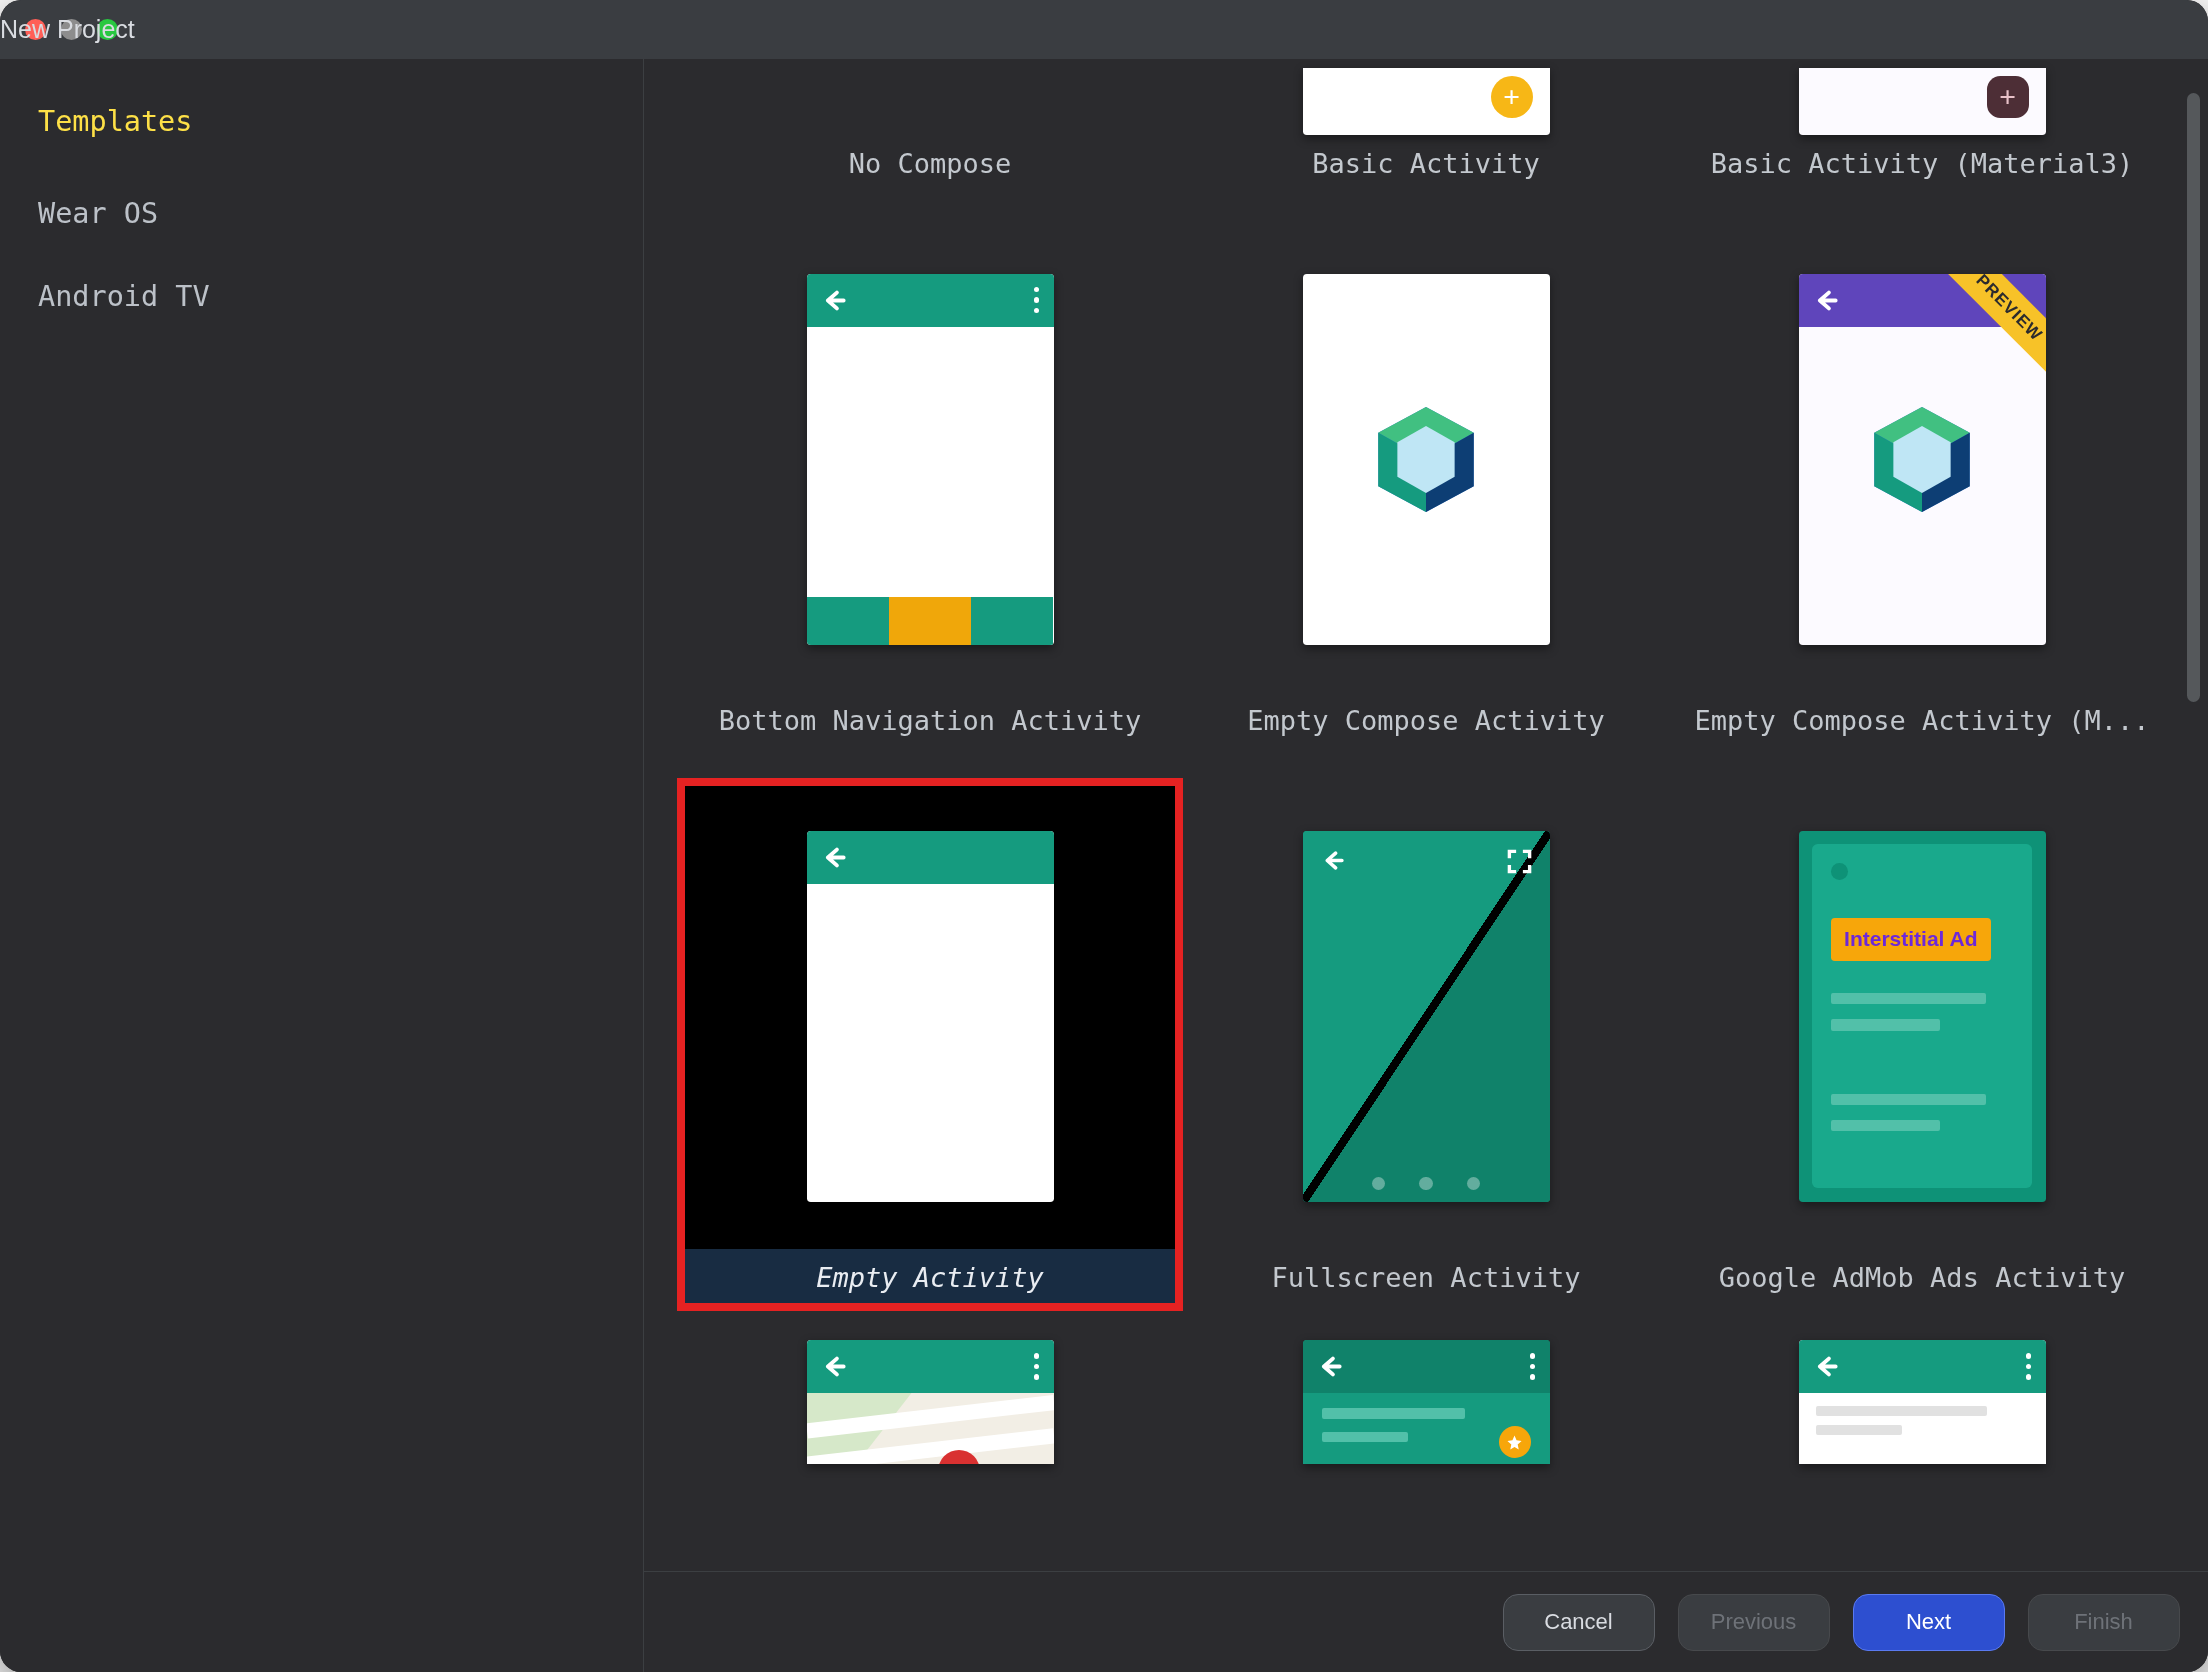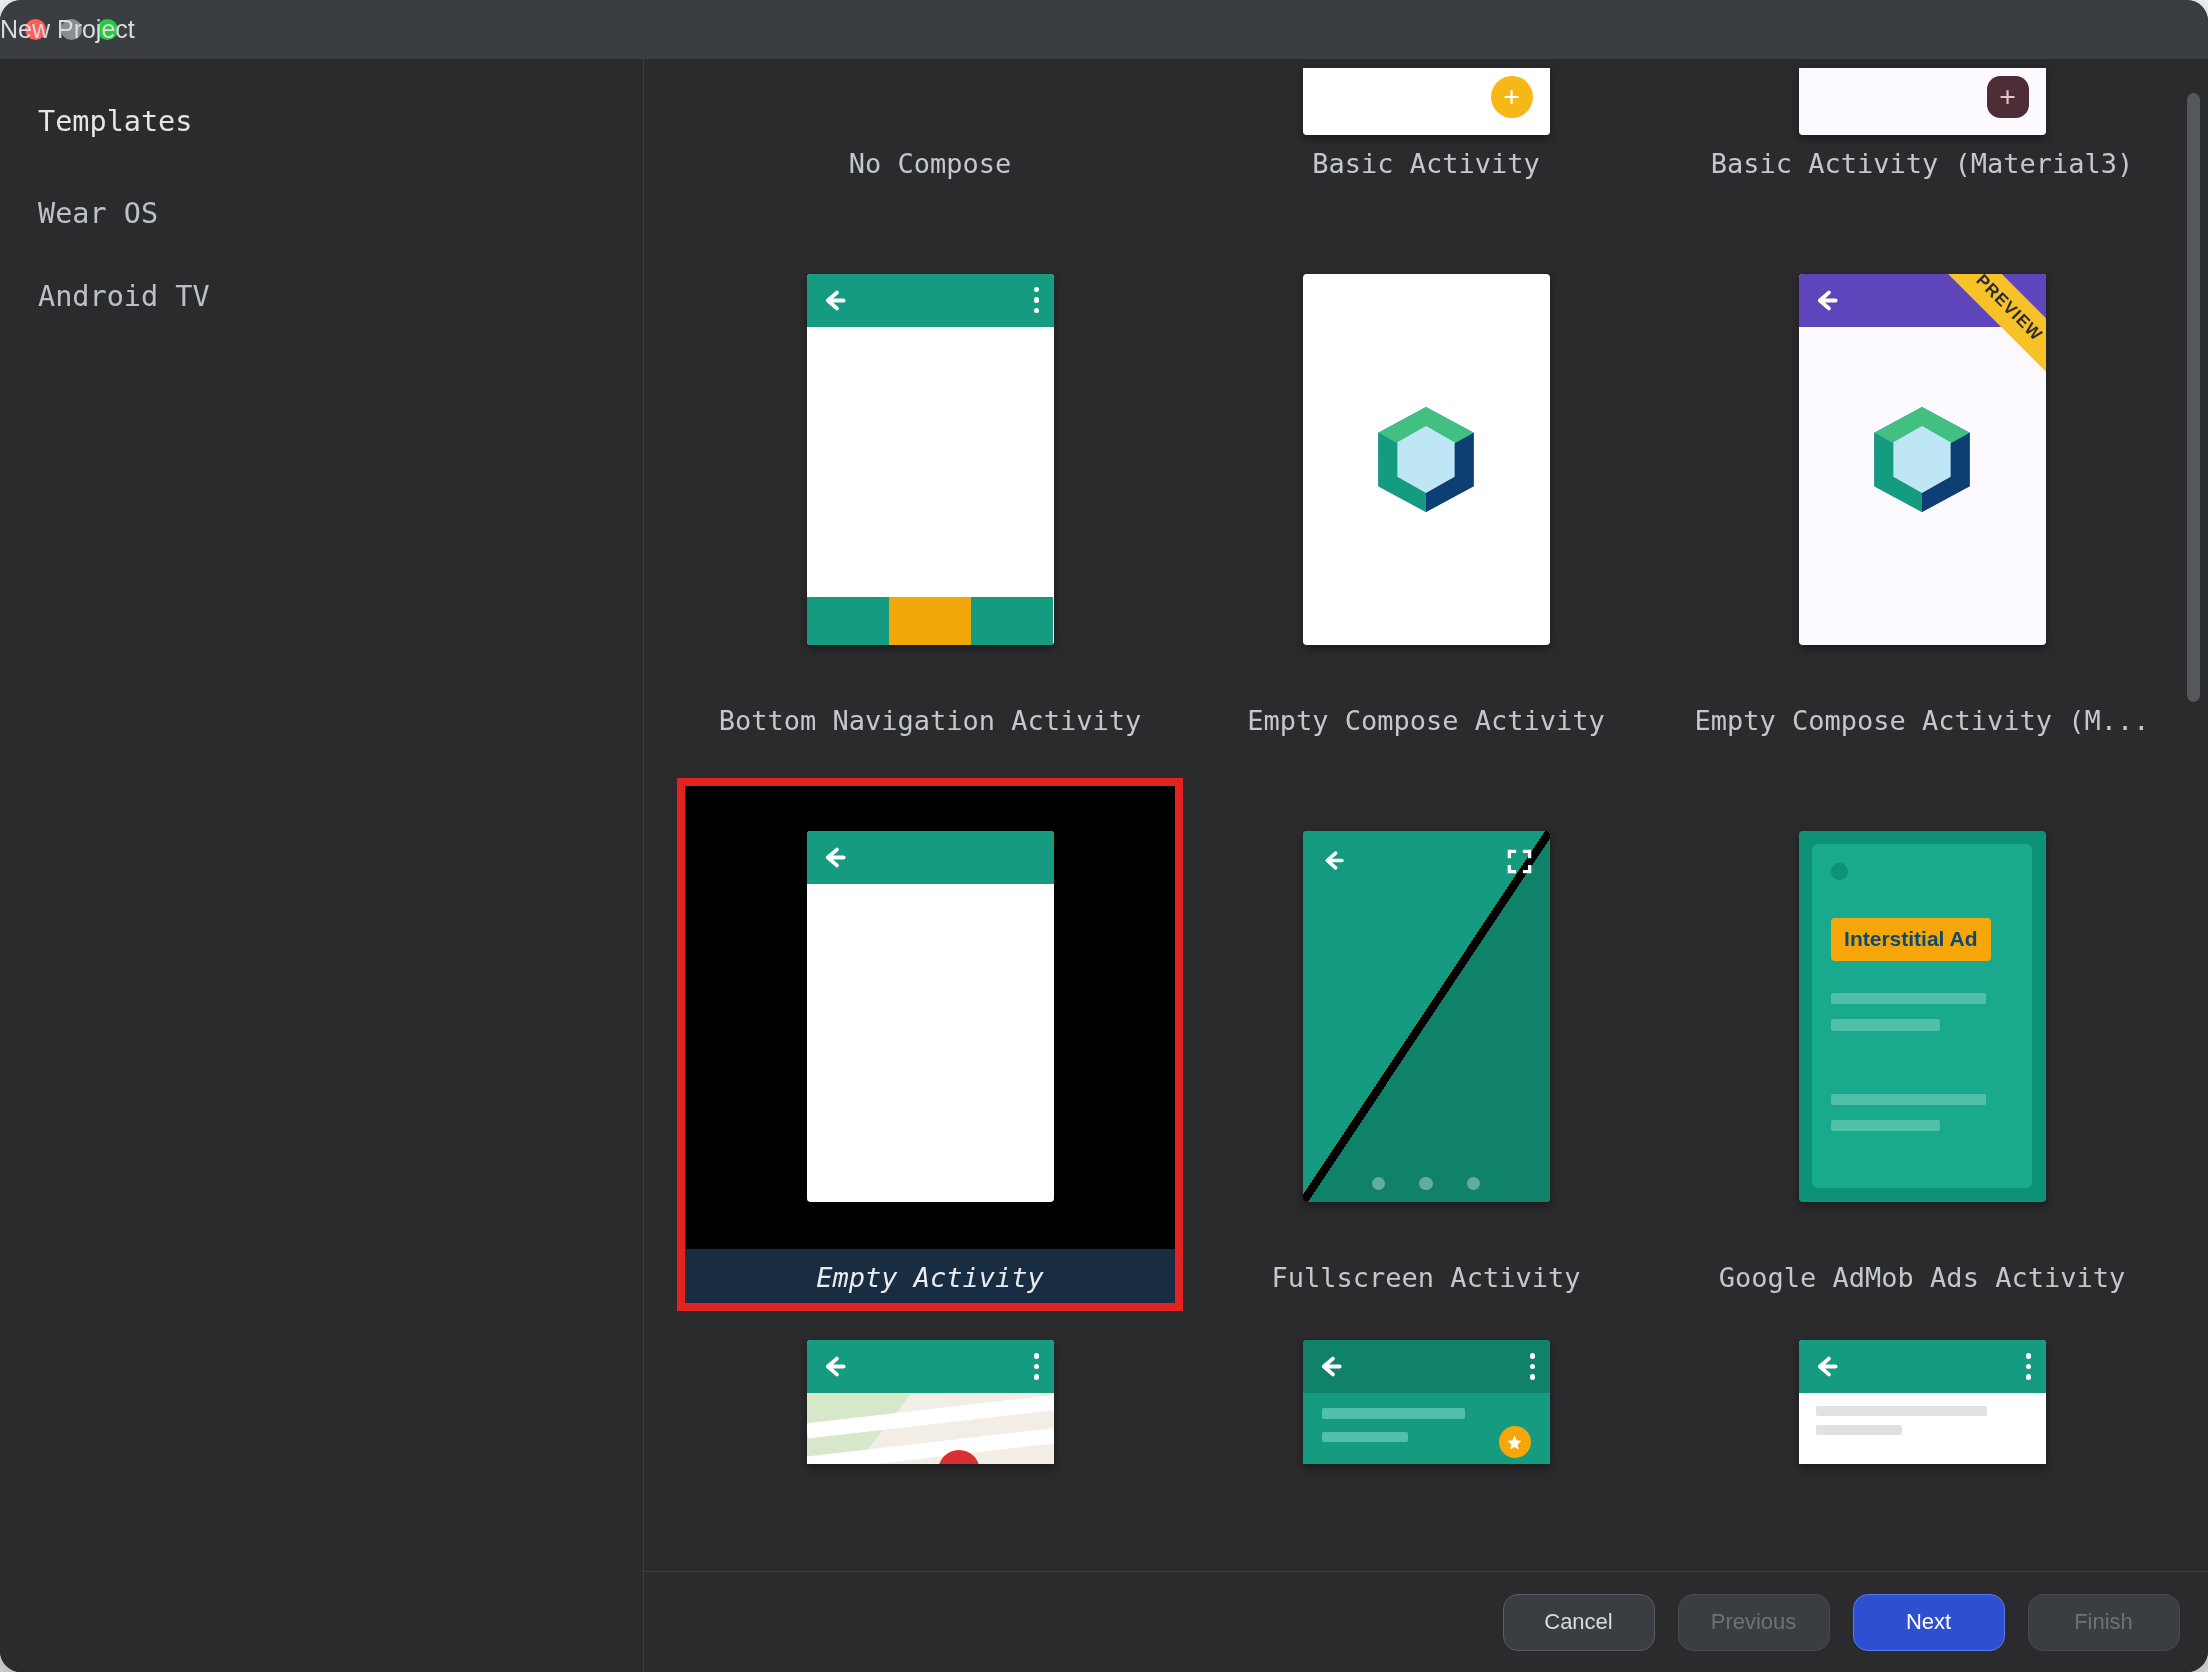--- a/index.html
+++ b/index.html
@@ -55,21 +55,21 @@
   
   .sidebar {
     width: 652px;
     background:#2b2b2e;
     border-right: 1.9px solid #3c3f42;
     padding-top: 46px;
   }
   .sidebar-header {
     padding: 0 38px 34px 38px;
     font-size: 28.5px;
-    color:#e5e5e5;
+    color:#fde047;
   }
   .sidebar-item {
     padding: 25px 38px;
     font-size: 28.5px;
     color:#bcc1c8;
     cursor:pointer;
   }
   .sidebar-item.selected {
     background:#2d4fd0;
     color:#ffffff;
@@ -250,21 +250,21 @@
     display:flex; justify-content:center; gap:34px; }
   .fs-bottom span { width:13.3px; height:13.3px; border-radius:50%;
     background:rgba(255,255,255,.35); }
 
   
   .ad-thumb { background:#0e9277; padding:13.3px; }
   .ad-inner { background:#19a98c; height:100%; border-radius:5.7px;
     padding:19px; position:relative; }
   .ad-dot { width:17px; height:17px; border-radius:50%;
     background:#0e9277; margin-bottom:38px; }
-  .ad-badge { background:#f7a60a; color:#0c4a6e;
+  .ad-badge { background:#f7a60a; color:#6d28d9;
     font-size:21px; font-weight:600;
     font-family:-apple-system, Arial, sans-serif;
     padding:9.5px 13.3px; border-radius:3.8px;
     display:inline-block; margin-bottom:32px; }
   .ad-line { height:11.4px; background:#52c0a9;
     margin-bottom:15px; border-radius:1.9px; }
 
   
   .row4-thumb {
     width:247px; height:124px;

